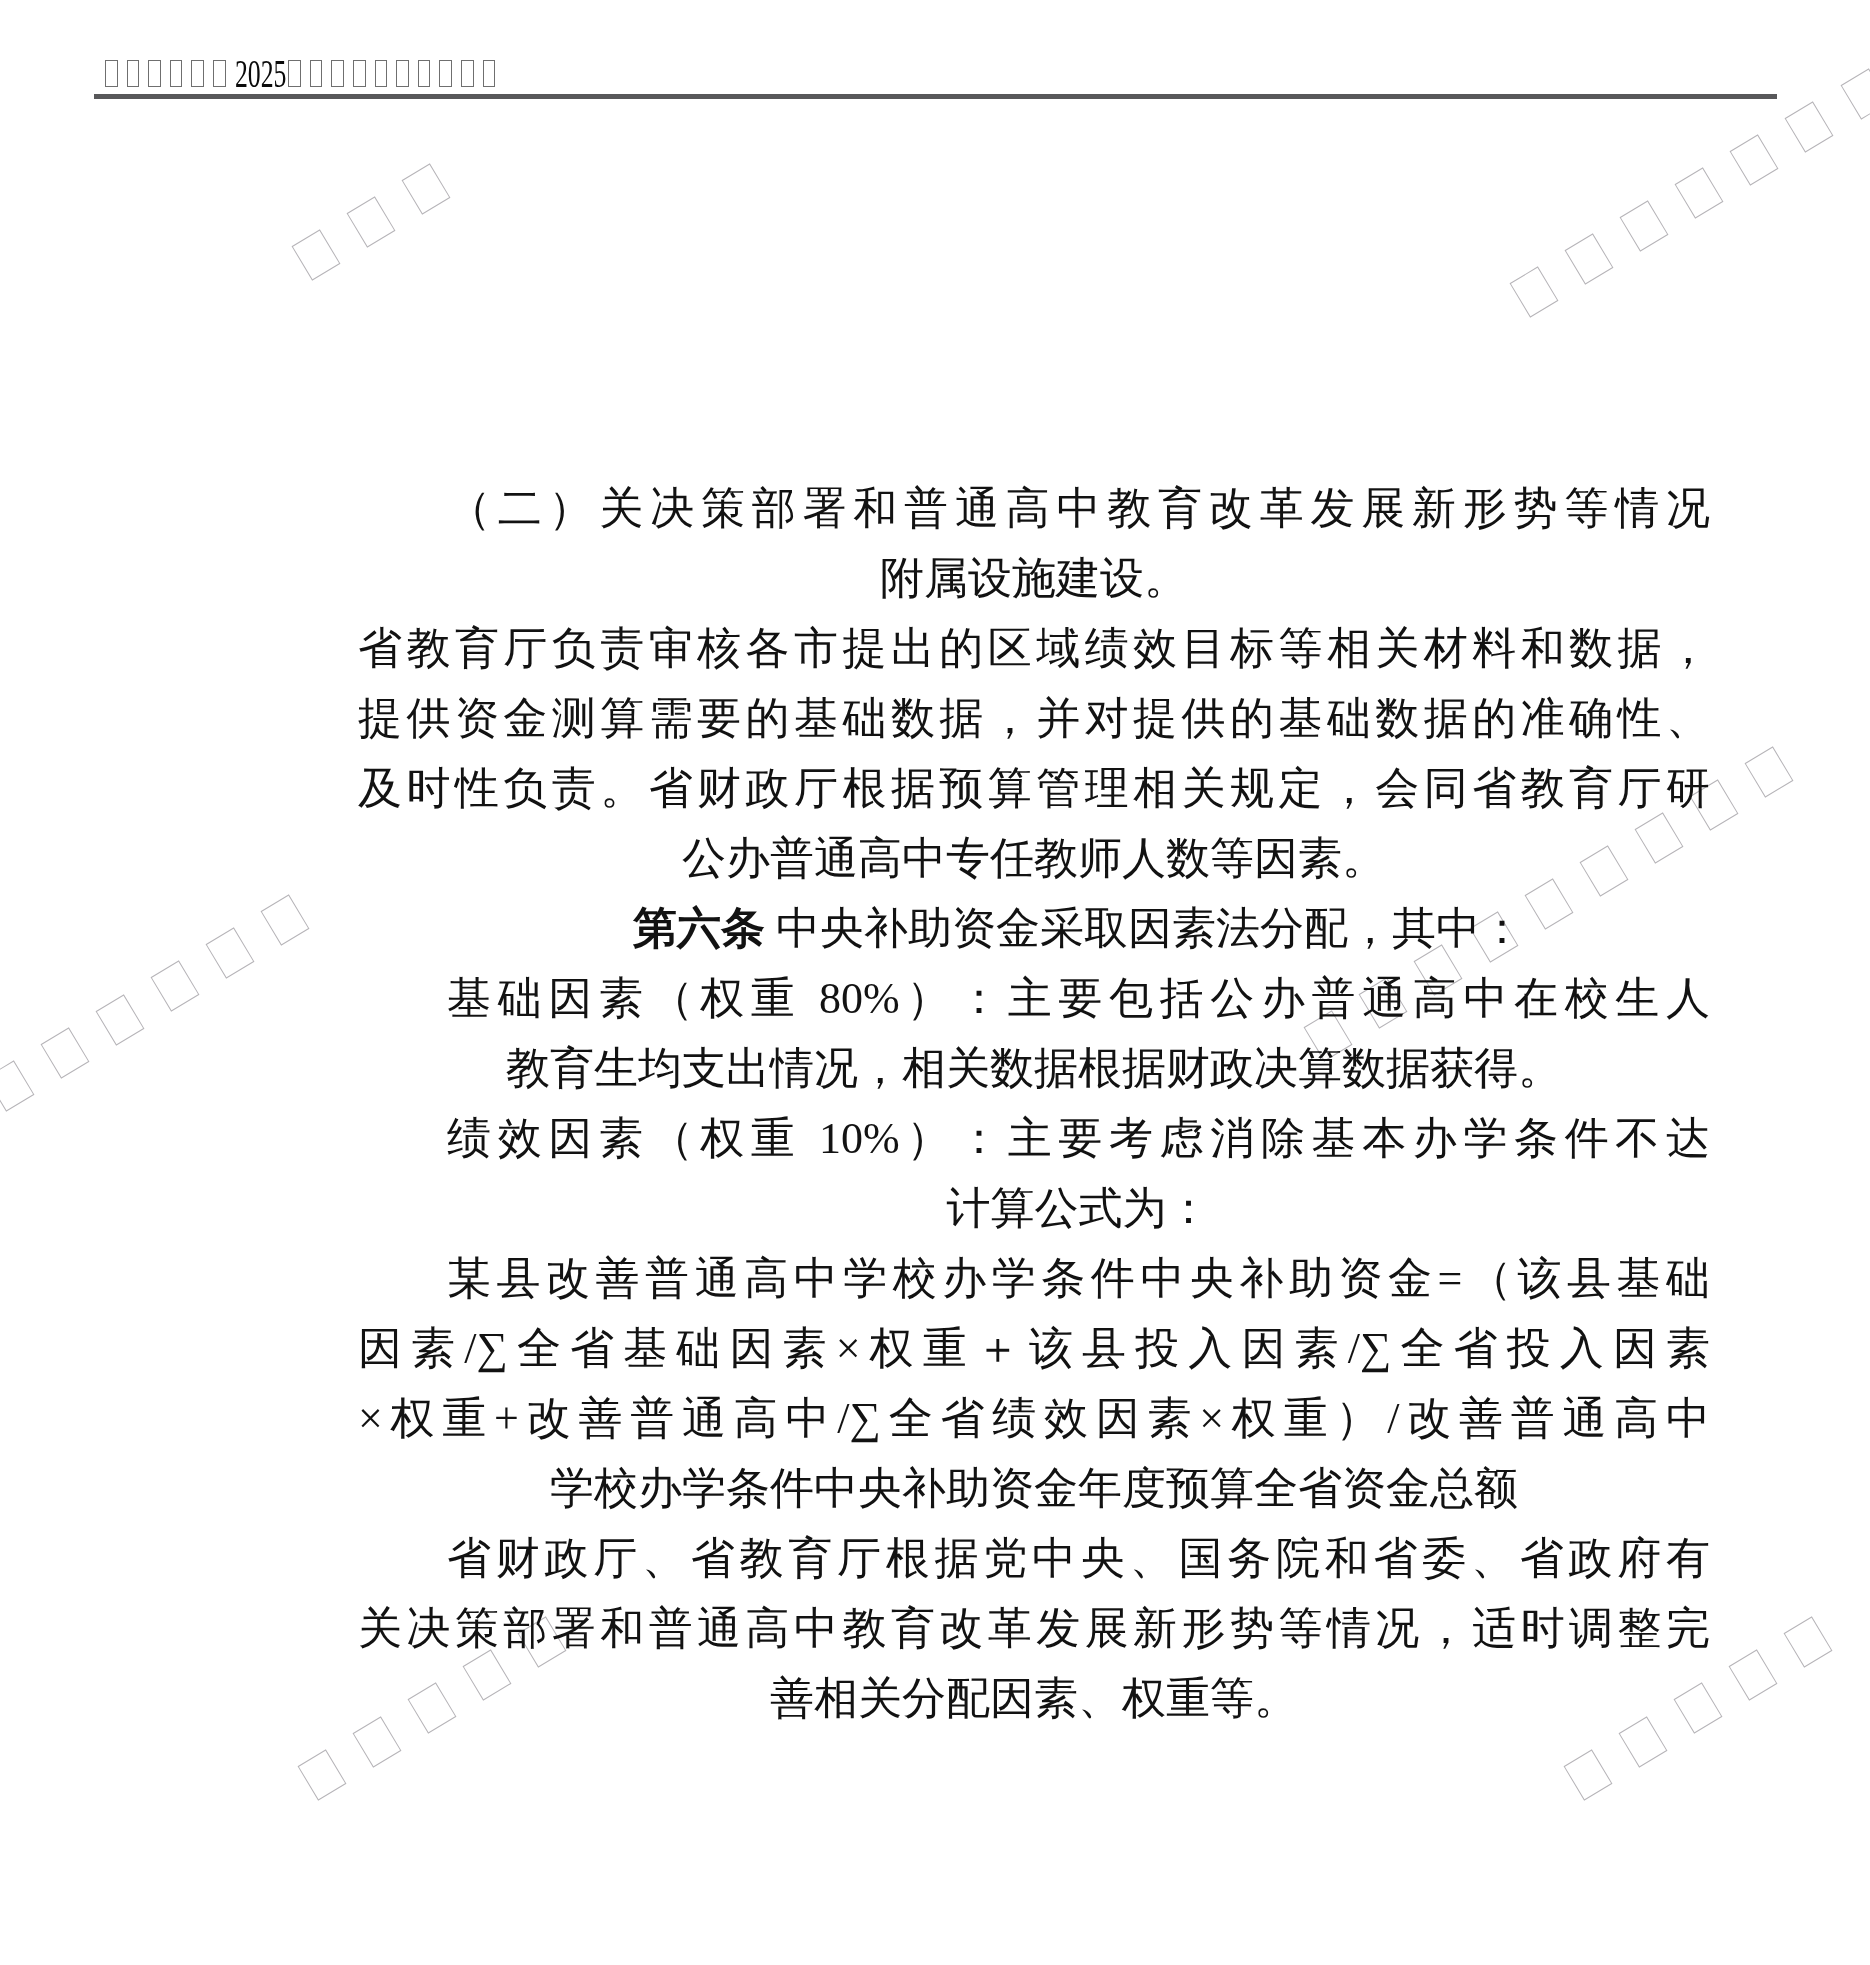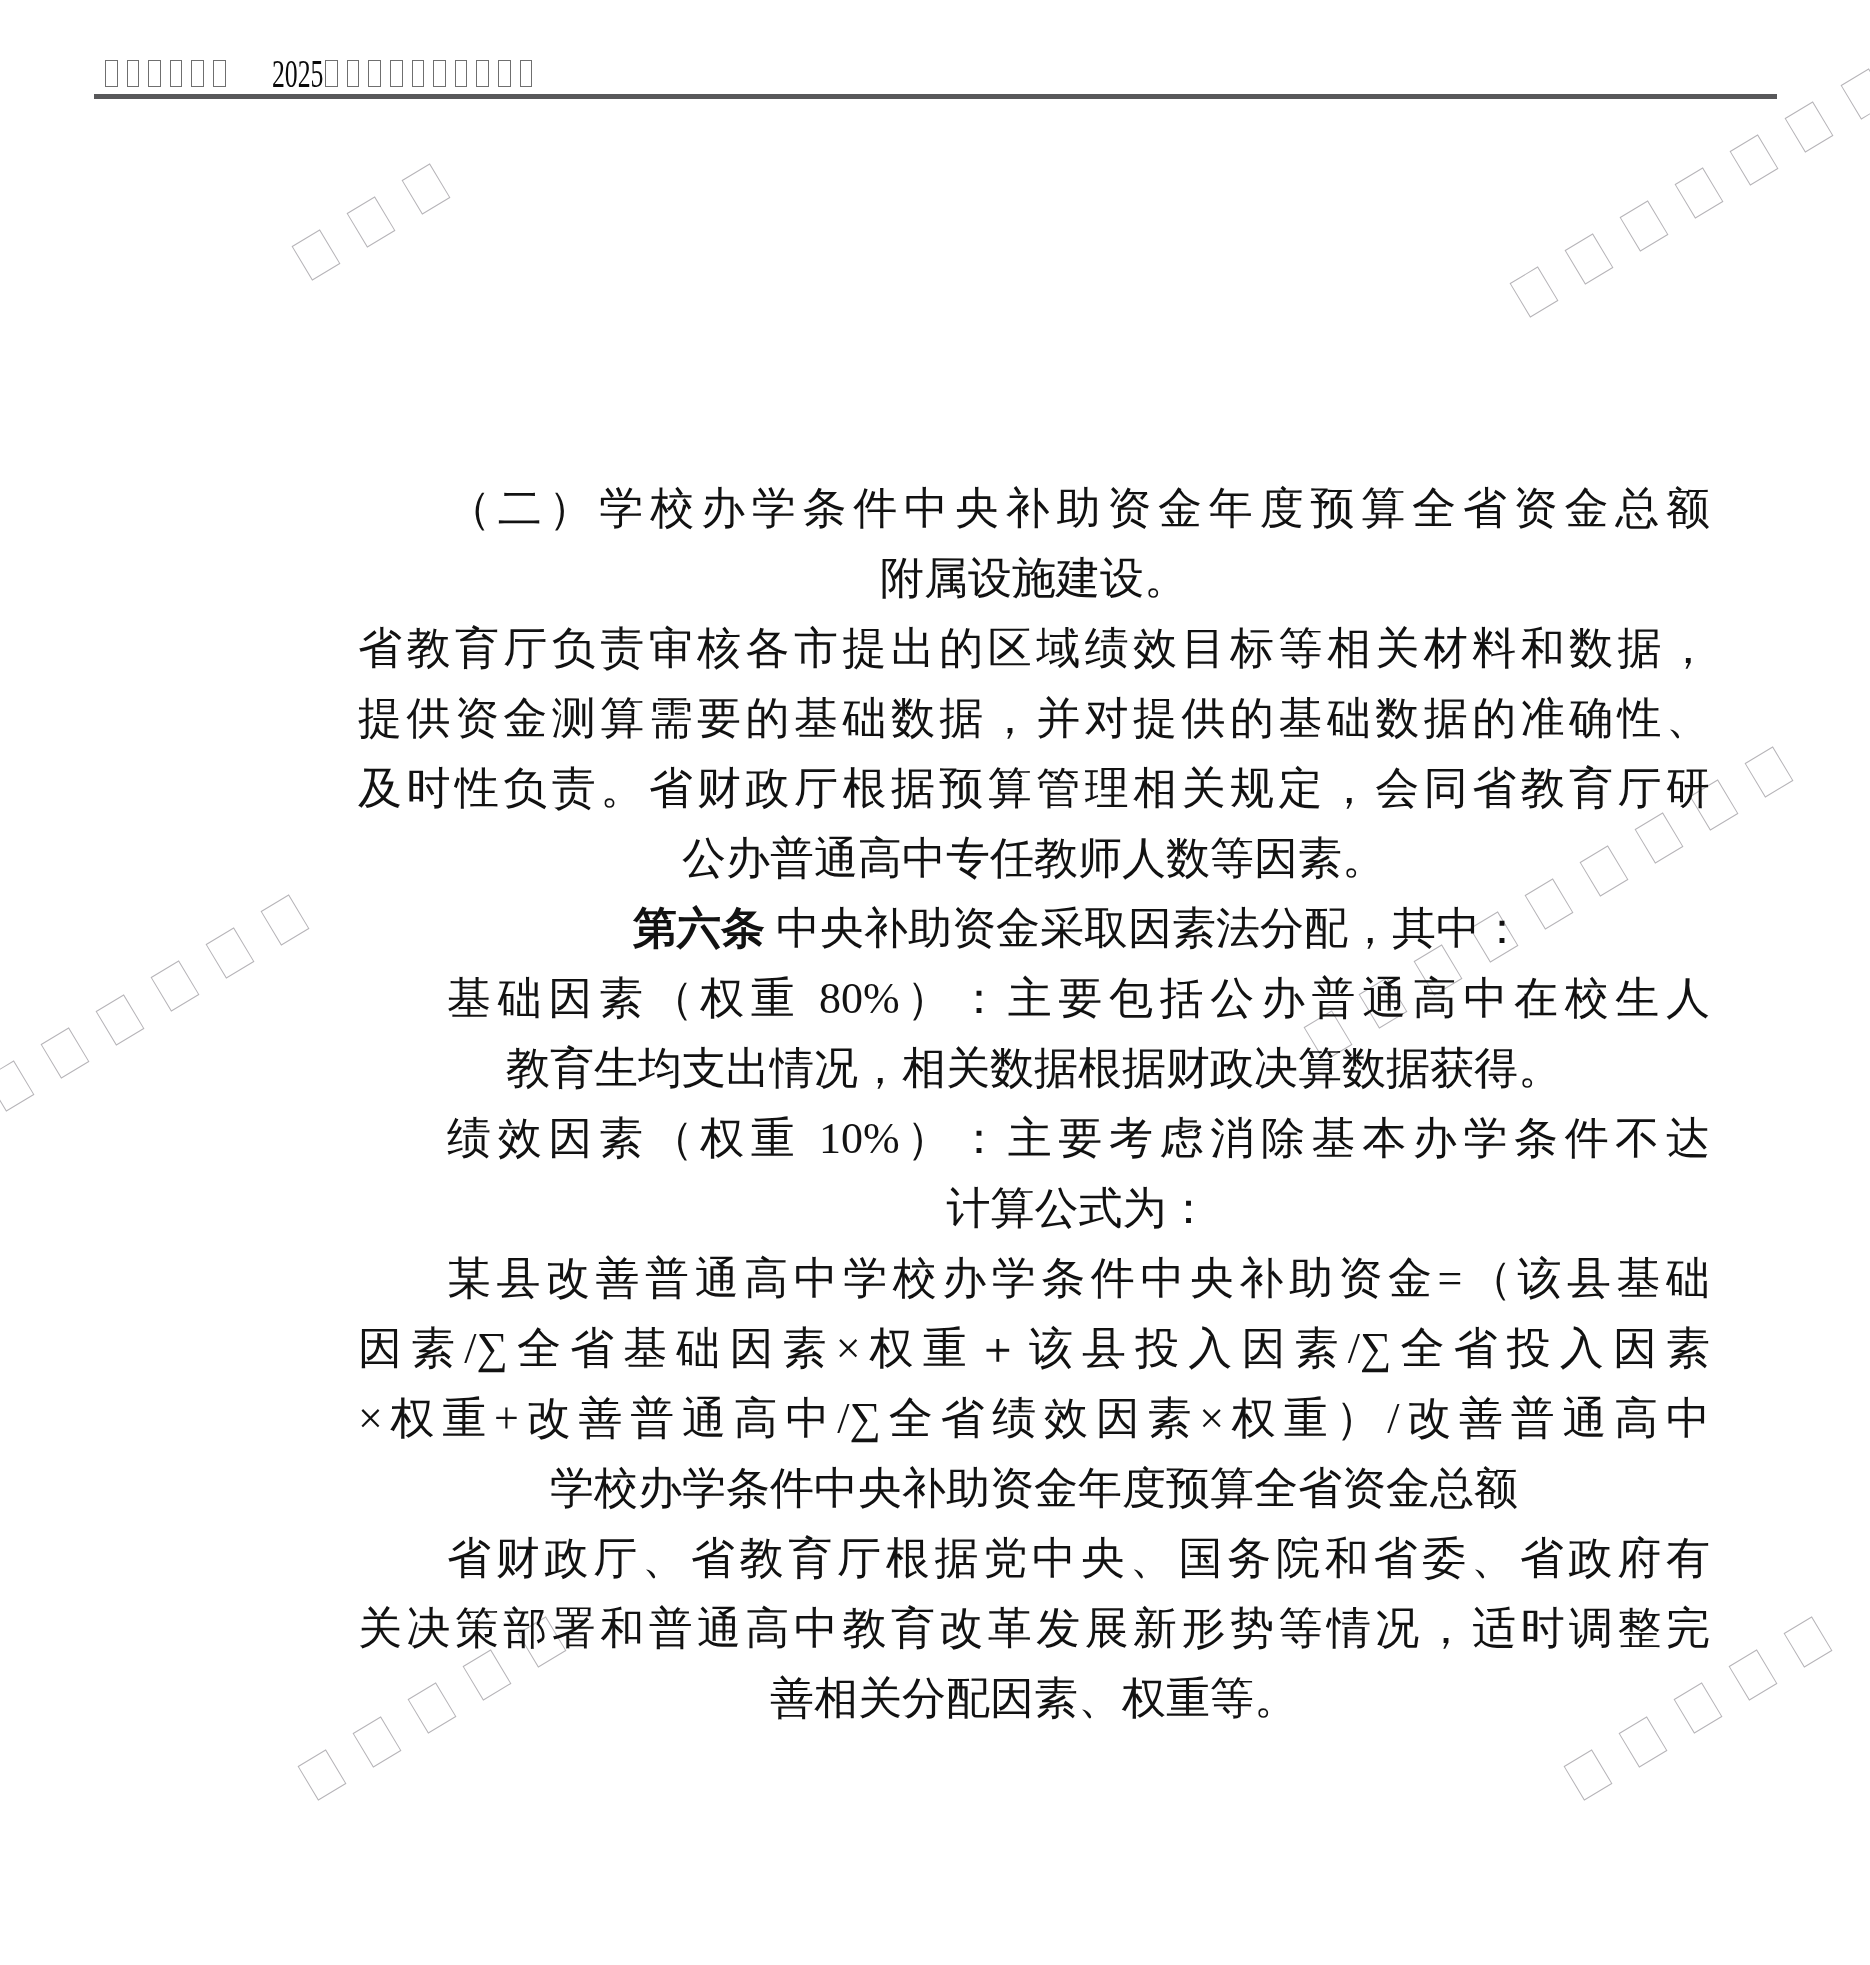--- a/index.html
+++ b/index.html
@@ -25,21 +25,21 @@
     display:flex;align-items:center;
   }
   .tofu{
     display:inline-block;
     width:12.6px;height:27.5px;
     border:1.6px solid #6f6f6f;
     margin-right:9px;
     box-sizing:border-box;
   }
   .tofu:last-child{margin-right:0;}
-  .year-wrap{display:inline-block;width:52px;height:38px;overflow:visible;margin-right:1.6px;margin-left:37px;}
+  .year-wrap{display:inline-block;width:52px;height:38px;overflow:visible;margin-right:1.6px;}
   .year{
     display:inline-block;
     font-size:39px;line-height:38px;color:#0a0a0a;
     transform:scaleX(0.66);transform-origin:0 50%;
     font-family:"Liberation Serif","DejaVu Serif",serif;
   }
   .rule{
     position:absolute;left:94px;top:94px;z-index:2;
     width:1683px;height:4.7px;background:#58585a;
   }
@@ -112,21 +112,21 @@
       <span class="tofu"></span>
       <span class="tofu"></span>
       <span class="tofu"></span>
       <span class="tofu"></span>
       <span class="tofu"></span>
       <span class="tofu"></span>
     </div>
   <div class="rule"></div>
 
   <div class="doc-body">
-      <div class="line fill indent">（二）学校办学条件中央补助资金年度预算全省资金总额</div>
+      <div class="line fill indent">（二）关决策部署和普通高中教育改革发展新形势等情况</div>
       <div class="line">附属设施建设。</div>
       <div class="line fill">省教育厅负责审核各市提出的区域绩效目标等相关材料和数据，</div>
       <div class="line fill">提供资金测算需要的基础数据，并对提供的基础数据的准确性、</div>
       <div class="line fill">及时性负责。省财政厅根据预算管理相关规定，会同省教育厅研</div>
       <div class="line">公办普通高中专任教师人数等因素。</div>
       <div class="line indent"><span class="lead">第六条</span> 中央补助资金采取因素法分配，其中：</div>
       <div class="line fill indent">基础因素（权重 80%）：主要包括公办普通高中在校生人</div>
       <div class="line">教育生均支出情况，相关数据根据财政决算数据获得。</div>
       <div class="line fill indent">绩效因素（权重 10%）：主要考虑消除基本办学条件不达</div>
       <div class="line indent">计算公式为：</div>

